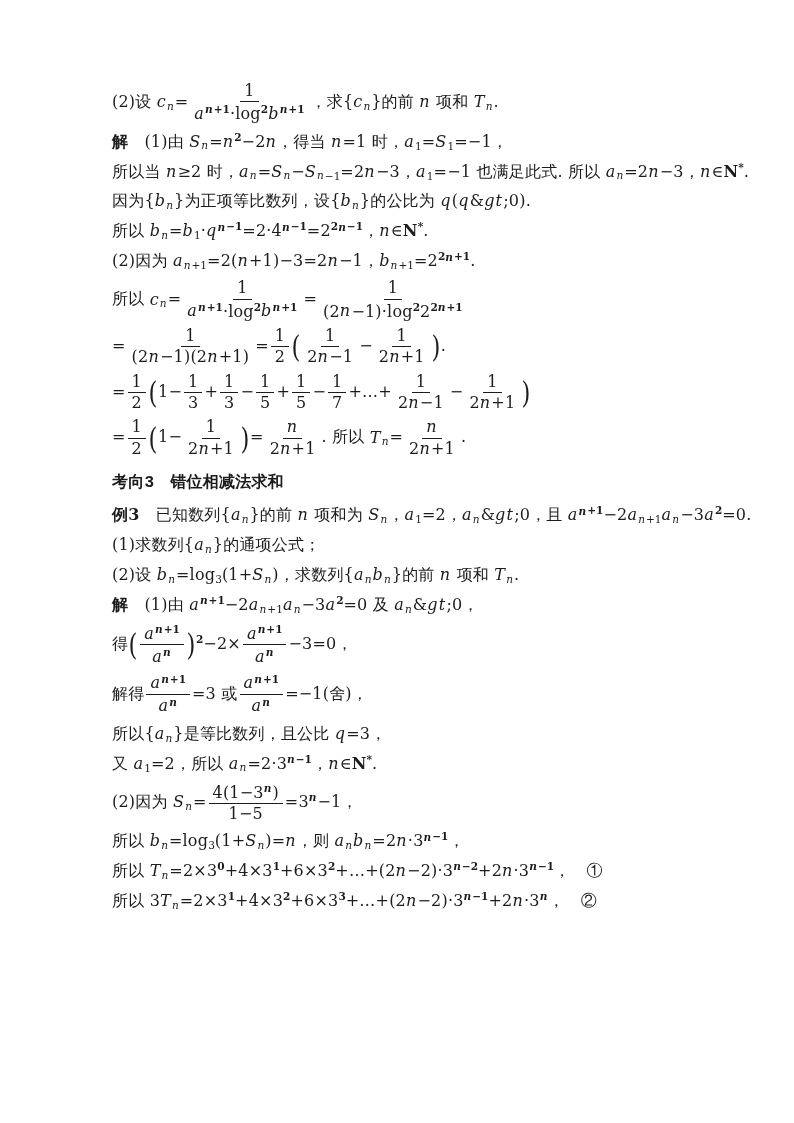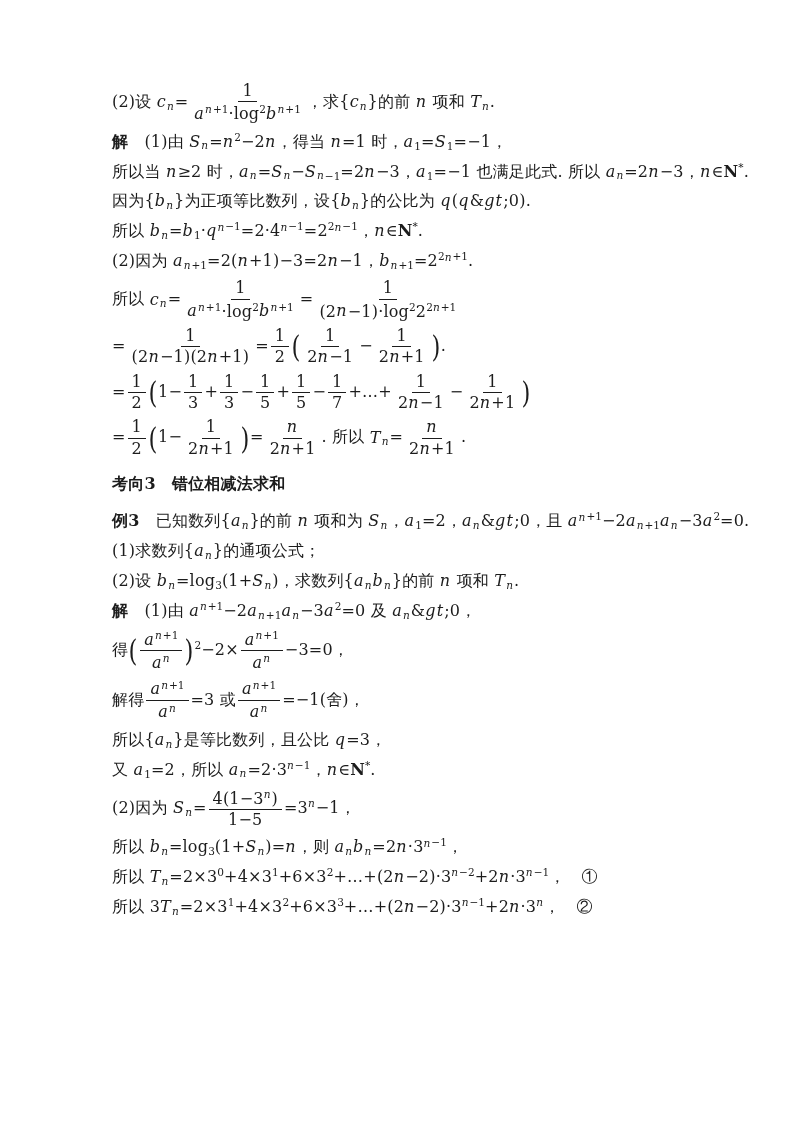--- a/index.html
+++ b/index.html
@@ -26,35 +26,36 @@
     line-height: 1.45;
     color: #1c1c1c;
     letter-spacing: 0.2px;
   }
   .line {
     margin-bottom: 6px;
     white-space: nowrap;
   }
   .line.heading {
     margin-top: 14px;
-    margin-bottom: 14px;
+    margin-bottom: 8px;
     font-weight: bold;
+    font-family: Liberation Mono, monospace;
   }
   .tx { font-style: normal; }
   .bold { font-weight: bold; }
   .mx i {
     font-style: italic;
     padding-right: 1px;
   }
   .mx b { font-weight: bold; font-style: normal; }
   sub.ss, sup.ss {
     font-size: 0.66em;
     letter-spacing: 0;
   }
-  sup.ss { vertical-align: 0.55em; }
+  sup.ss { vertical-align: 0.55em; font-weight: bold; }
   sub.ss { vertical-align: -0.25em; }
   .frac {
     display: inline-flex;
     flex-direction: column;
     align-items: center;
     vertical-align: middle;
     margin: 0 2px;
     line-height: 1.15;
     text-align: center;
   }

